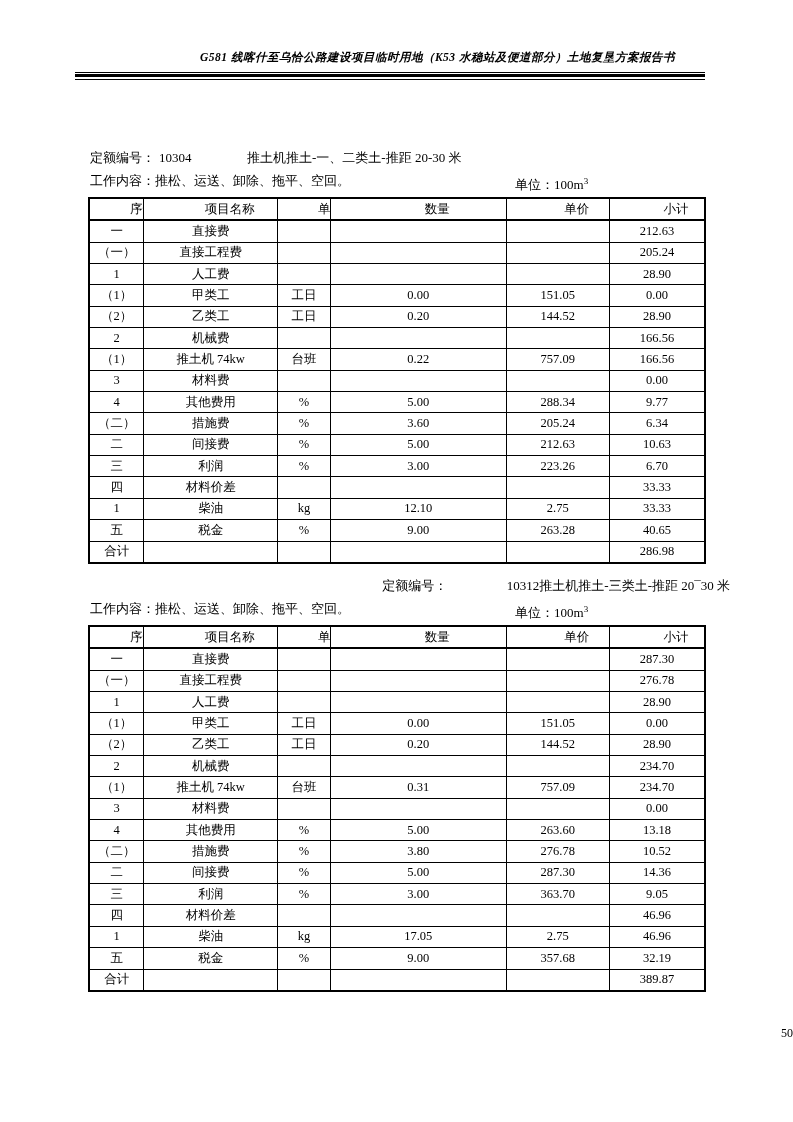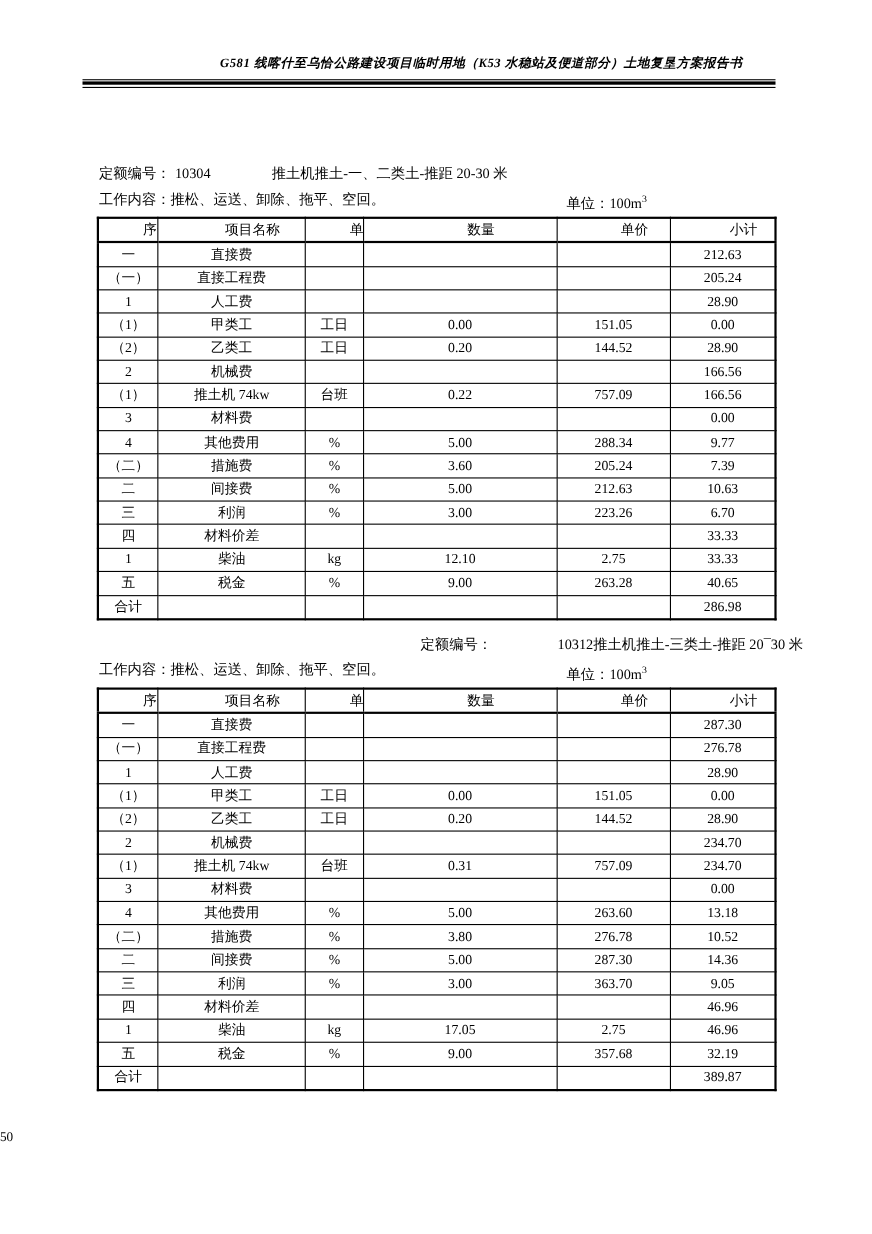--- a/index.html
+++ b/index.html
@@ -49,21 +49,21 @@
   table.qtable th,table.qtable td{
     border:1px solid #000;
     font-size:12.5px;font-weight:normal;
     text-align:center;vertical-align:middle;
     height:20.35px;padding:0 2px;
     overflow:hidden;white-space:nowrap;
   }
   table.qtable thead th{border-bottom:2px solid #000;padding-left:40px;}
   .page-number{
     position:absolute;top:1026px;left:0;width:100%;
-    text-align:left;font-size:12px;
+    text-align:right;font-size:12px;
   }
 </style>
 </head>
 <body>
 
 <div class="page">
 
   <div class="doc-header">G581 线喀什至乌恰公路建设项目临时用地（K53 水稳站及便道部分）土地复垦方案报告书</div>
   <div class="rule rule-thin-top"></div>
   <div class="rule rule-thick"></div>
@@ -169,21 +169,21 @@
           <td>5.00</td>
           <td>288.34</td>
           <td>9.77</td>
         </tr>
         <tr>
           <td>（二）</td>
           <td>措施费</td>
           <td>%</td>
           <td>3.60</td>
           <td>205.24</td>
-          <td>7.39</td>
+          <td>6.34</td>
         </tr>
         <tr>
           <td>二</td>
           <td>间接费</td>
           <td>%</td>
           <td>5.00</td>
           <td>212.63</td>
           <td>10.63</td>
         </tr>
         <tr>

